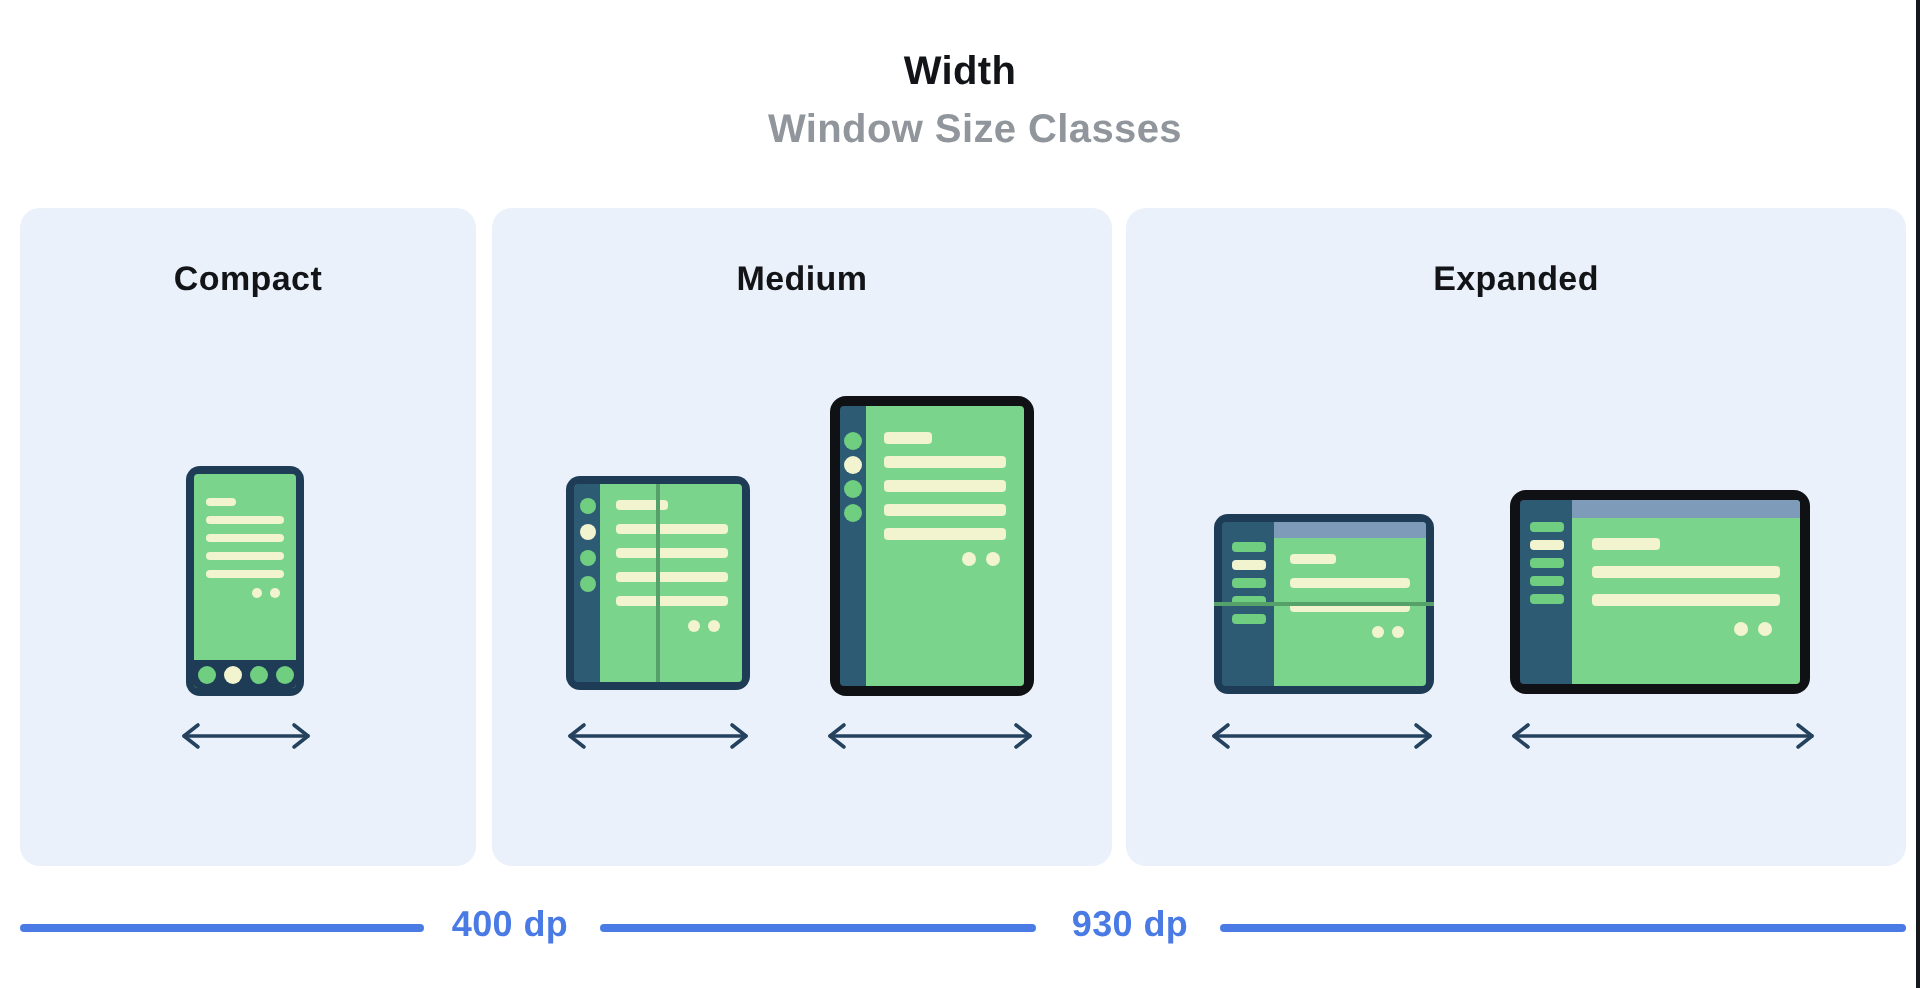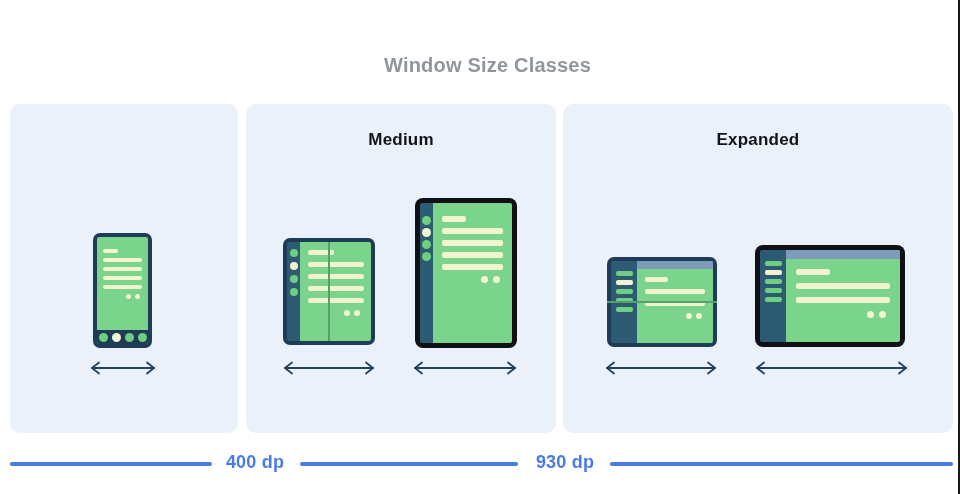--- a/index.html
+++ b/index.html
@@ -124,23 +124,25 @@
   .label-600{left:212px;}
   .label-840{left:522px;}
 
   .edge-right{position:absolute;top:0;right:0;width:2px;height:100%;background:#15181c;}
 </style>
 </head>
 <body>
 
 <div class="canvas">
 
+  <div class="hdr-title">Width</div>
   <div class="hdr-sub">Window Size Classes</div>
 
   <section class="panel panel-compact">
+    <div class="panel-title">Compact</div>
 
     <div class="device phone frame-navy">
       <div class="screen">
         <div class="content">
           <div class="line short"></div>
           <div class="line"></div>
           <div class="line"></div>
           <div class="line"></div>
           <div class="line"></div>
           <div class="dots">

